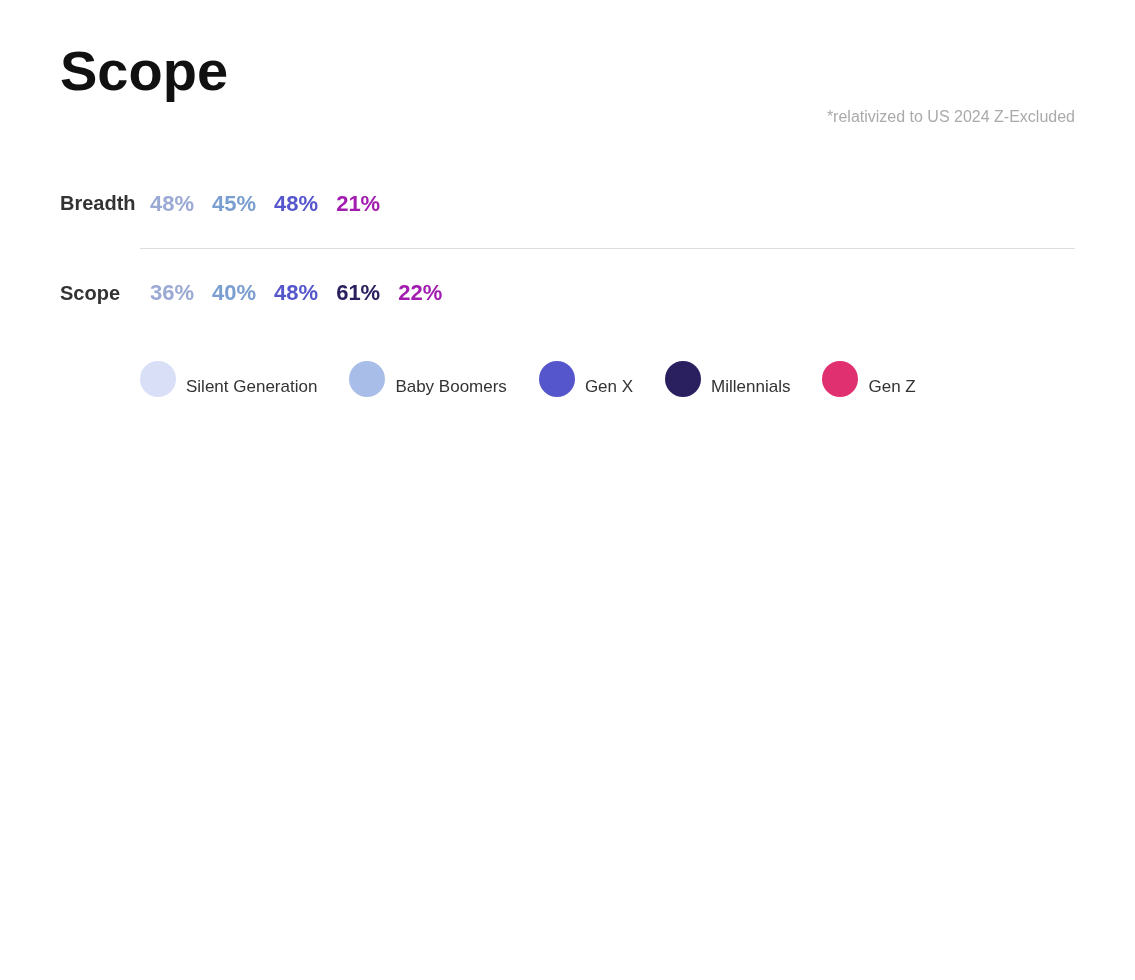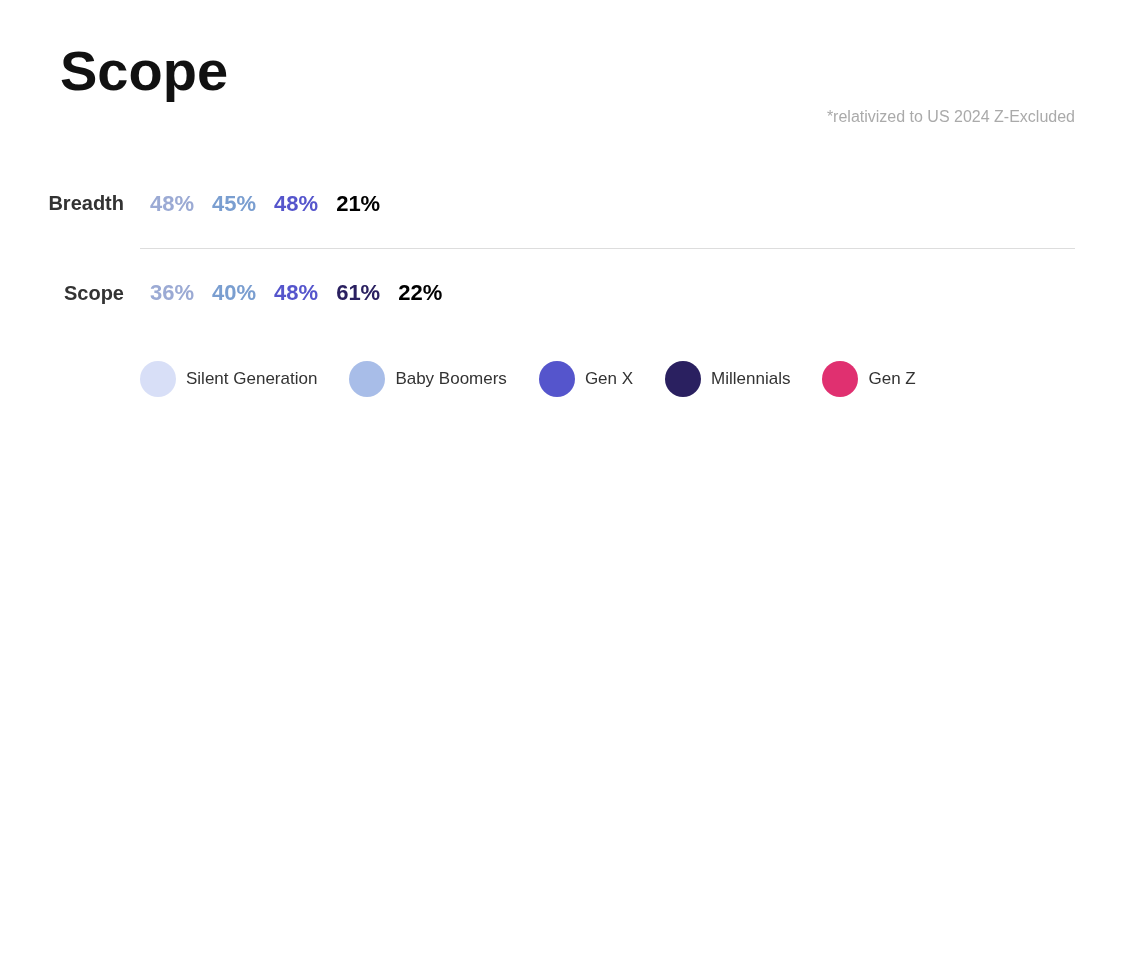--- a/index.html
+++ b/index.html
@@ -63,41 +63,41 @@
     .bar-boomers { background: #a8bde8; }
     .label-boomers { color: #7a9ed0; }
 
     .bar-genx { background: #5555cc; }
     .label-genx { color: #5555cc; }
 
     .bar-millennials { background: #2a2060; }
     .label-millennials { color: #2a2060; }
 
     .bar-genz { background: #e03070; }
-    .label-genz { color: #000000; }
+    .label-genz { color: #a21caf; }
 
     
     .chart-sections {
       display: flex;
       flex-direction: column;
       gap: 0;
       flex: 1;
     }
 
     .section-row {
       display: flex;
       flex-direction: row;
       align-items: stretch;
     }
 
     .section-label-cell {
       width: 80px;
       display: flex;
       align-items: center;
-      justify-content: flex-end;
+      justify-content: flex-start;
       padding-right: 16px;
     }
 
     .section-label-text {
       font-size: 20px;
       font-weight: 700;
       color: #333;
     }
 
     .section-bars {
@@ -130,21 +130,21 @@
       flex-direction: row;
       align-items: center;
       gap: 32px;
       margin-top: 30px;
       padding-left: 80px;
       flex-wrap: wrap;
     }
 
     .legend-item {
       display: flex;
-      align-items: center;
+      align-items: flex-end;
       gap: 10px;
     }
 
     .legend-swatch {
       width: 36px;
       height: 36px;
       border-radius: 50%;
     }
 
     .legend-label {

